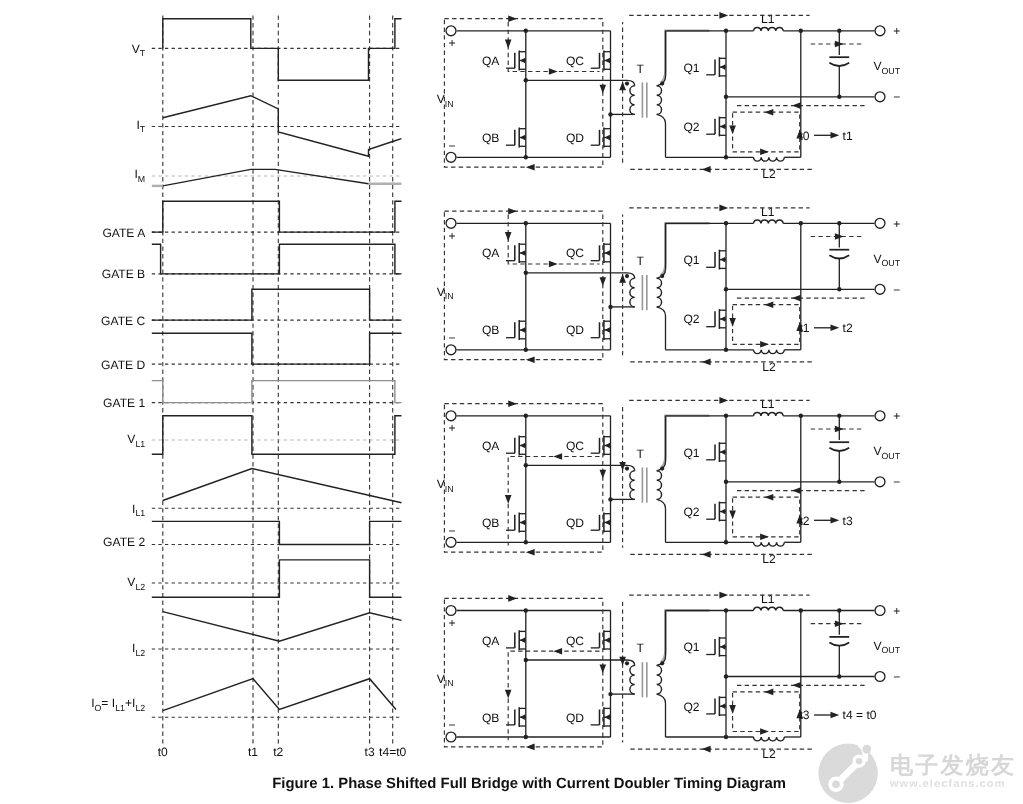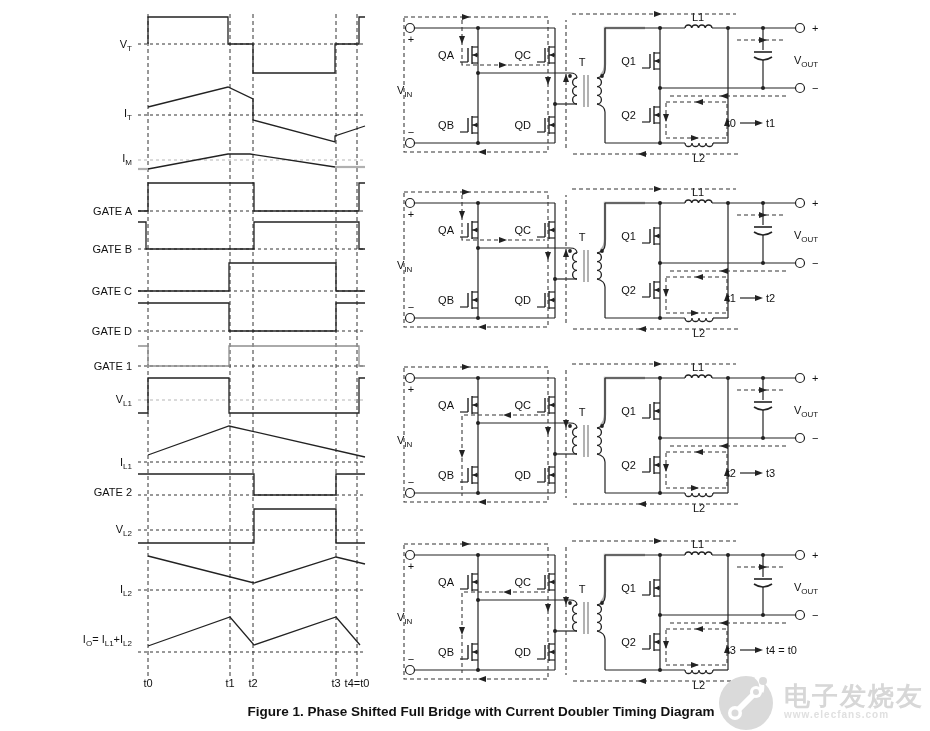--- a/index.html
+++ b/index.html
@@ -4,21 +4,21 @@
 <style>
   html,body{margin:0;padding:0;background:#ffffff;}
   .page{position:relative;width:930px;height:731px;background:#fff;overflow:hidden;
         font-family:"Liberation Sans",sans-serif;}
   #figsvg{position:absolute;left:0;top:0;}
   .caption{position:absolute;left:16px;top:704px;width:930px;text-align:center;
            font-size:13.5px;font-weight:bold;color:#111;}
   .watermark{position:absolute;right:6px;bottom:0px;display:flex;align-items:center;gap:6px;
              pointer-events:none;}
   .wm-text{display:flex;flex-direction:column;line-height:1.05;}
-  .wm-brand{font-size:26px;font-weight:bold;color:#d7d7d7;letter-spacing:2px;}
+  .wm-brand{font-size:21px;font-weight:bold;color:#d7d7d7;letter-spacing:2px;}
   .wm-url{font-size:10px;color:#e0e0e0;font-weight:bold;letter-spacing:1px;}
 </style>
 </head>
 <body>
 
 <div class="page">
   <svg id="figsvg" width="930" height="731">
     <g id="timing">
         <line x1="148" y1="14" x2="148" y2="676" stroke="#333" stroke-width="1" stroke-dasharray="4 3"></line>
         <text x="148" y="687" text-anchor="middle" font-size="11" font-family="&quot;Liberation Sans&quot;,sans-serif" fill="#111"><tspan font-size="11" dy="0">t0</tspan></text>

